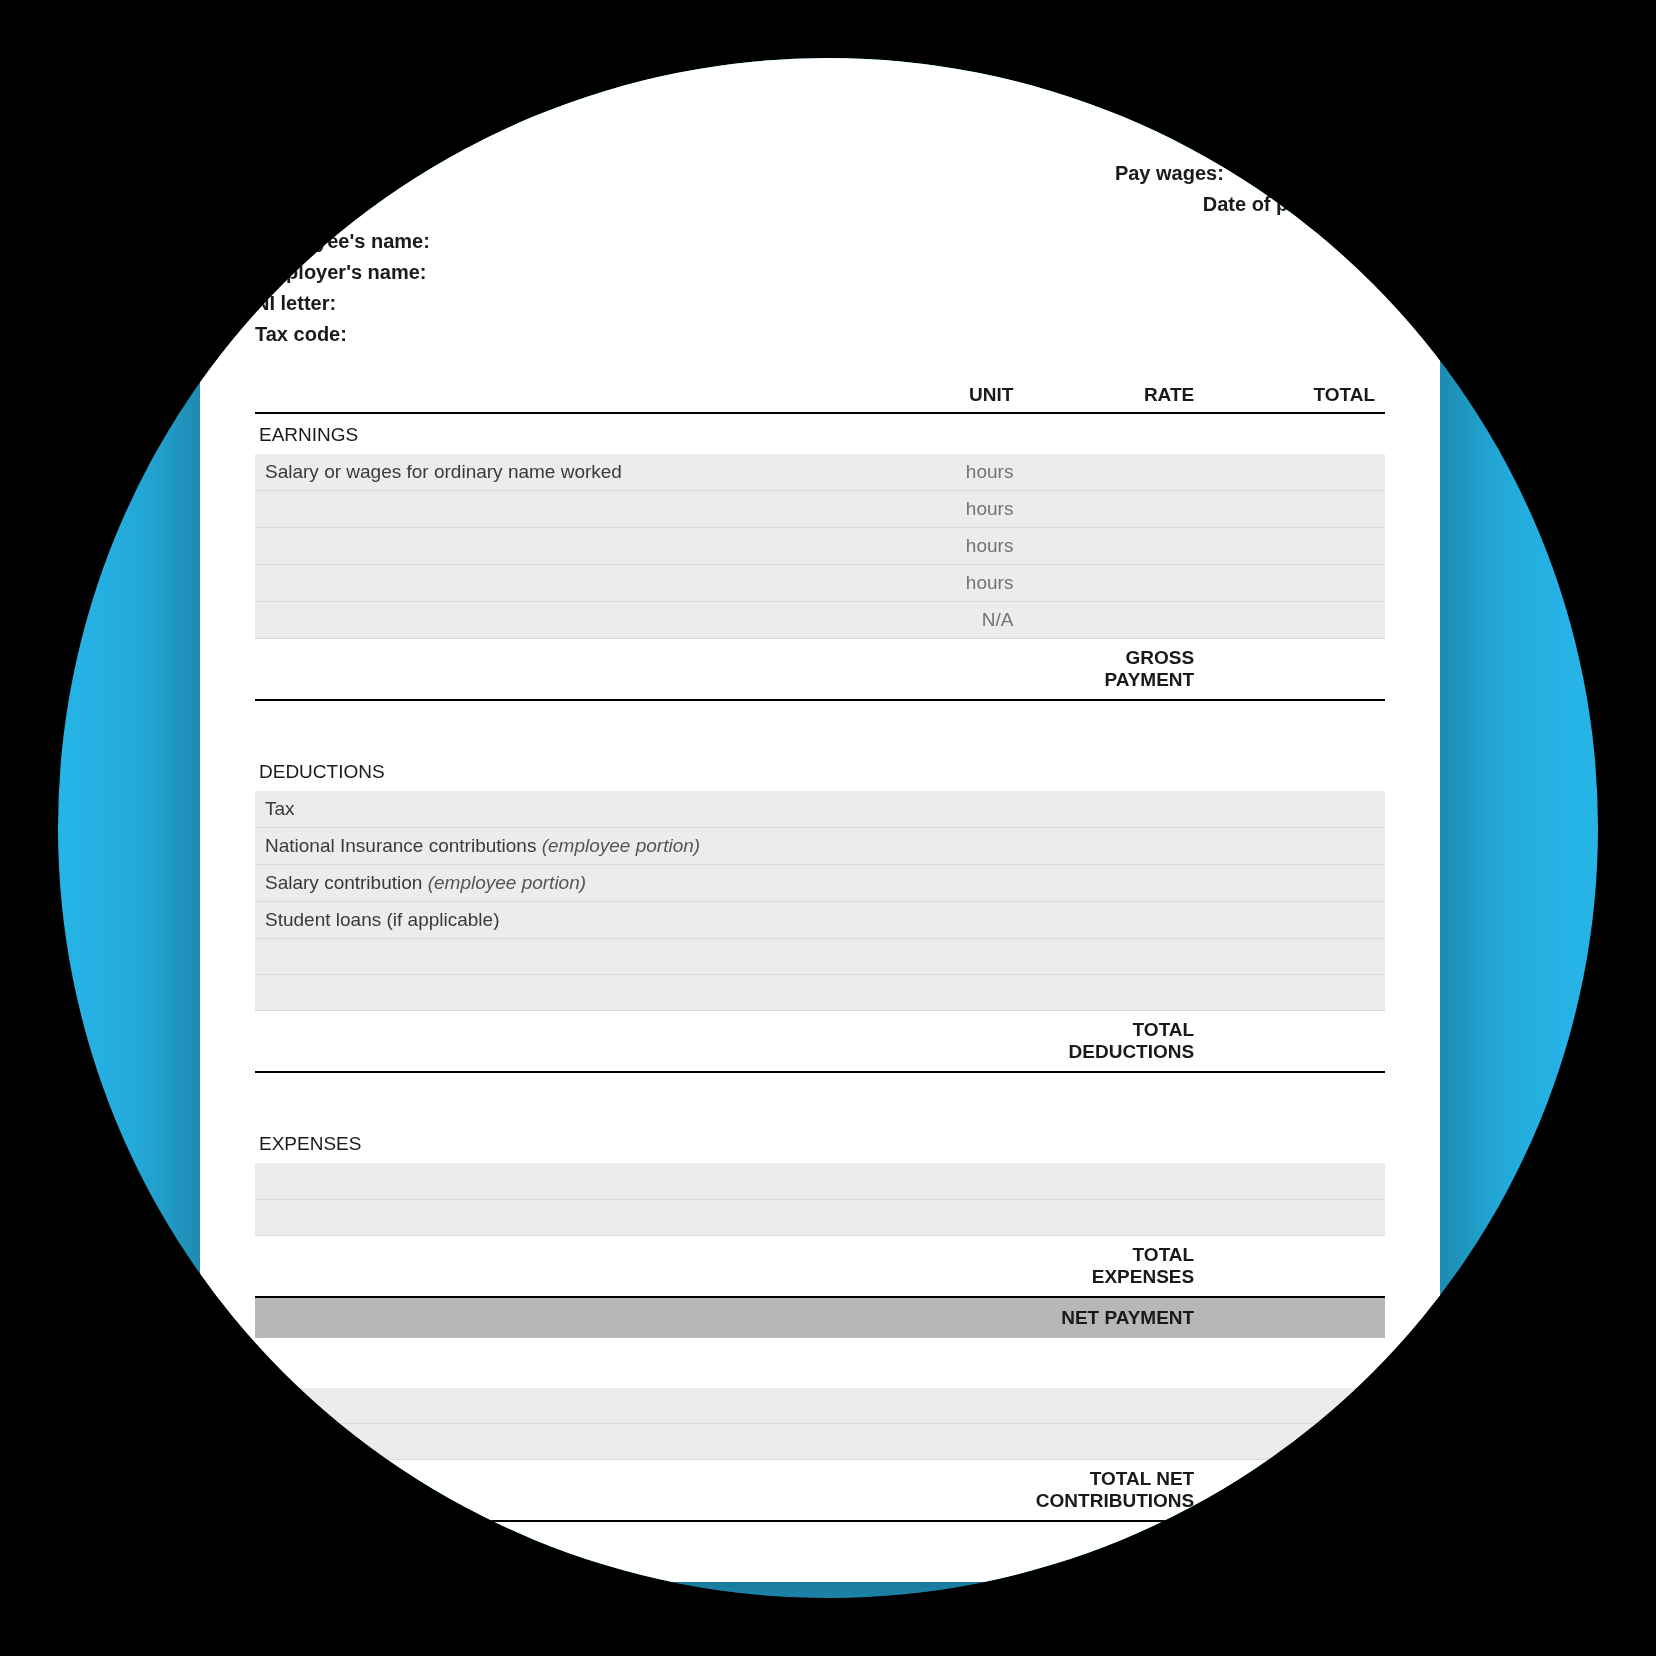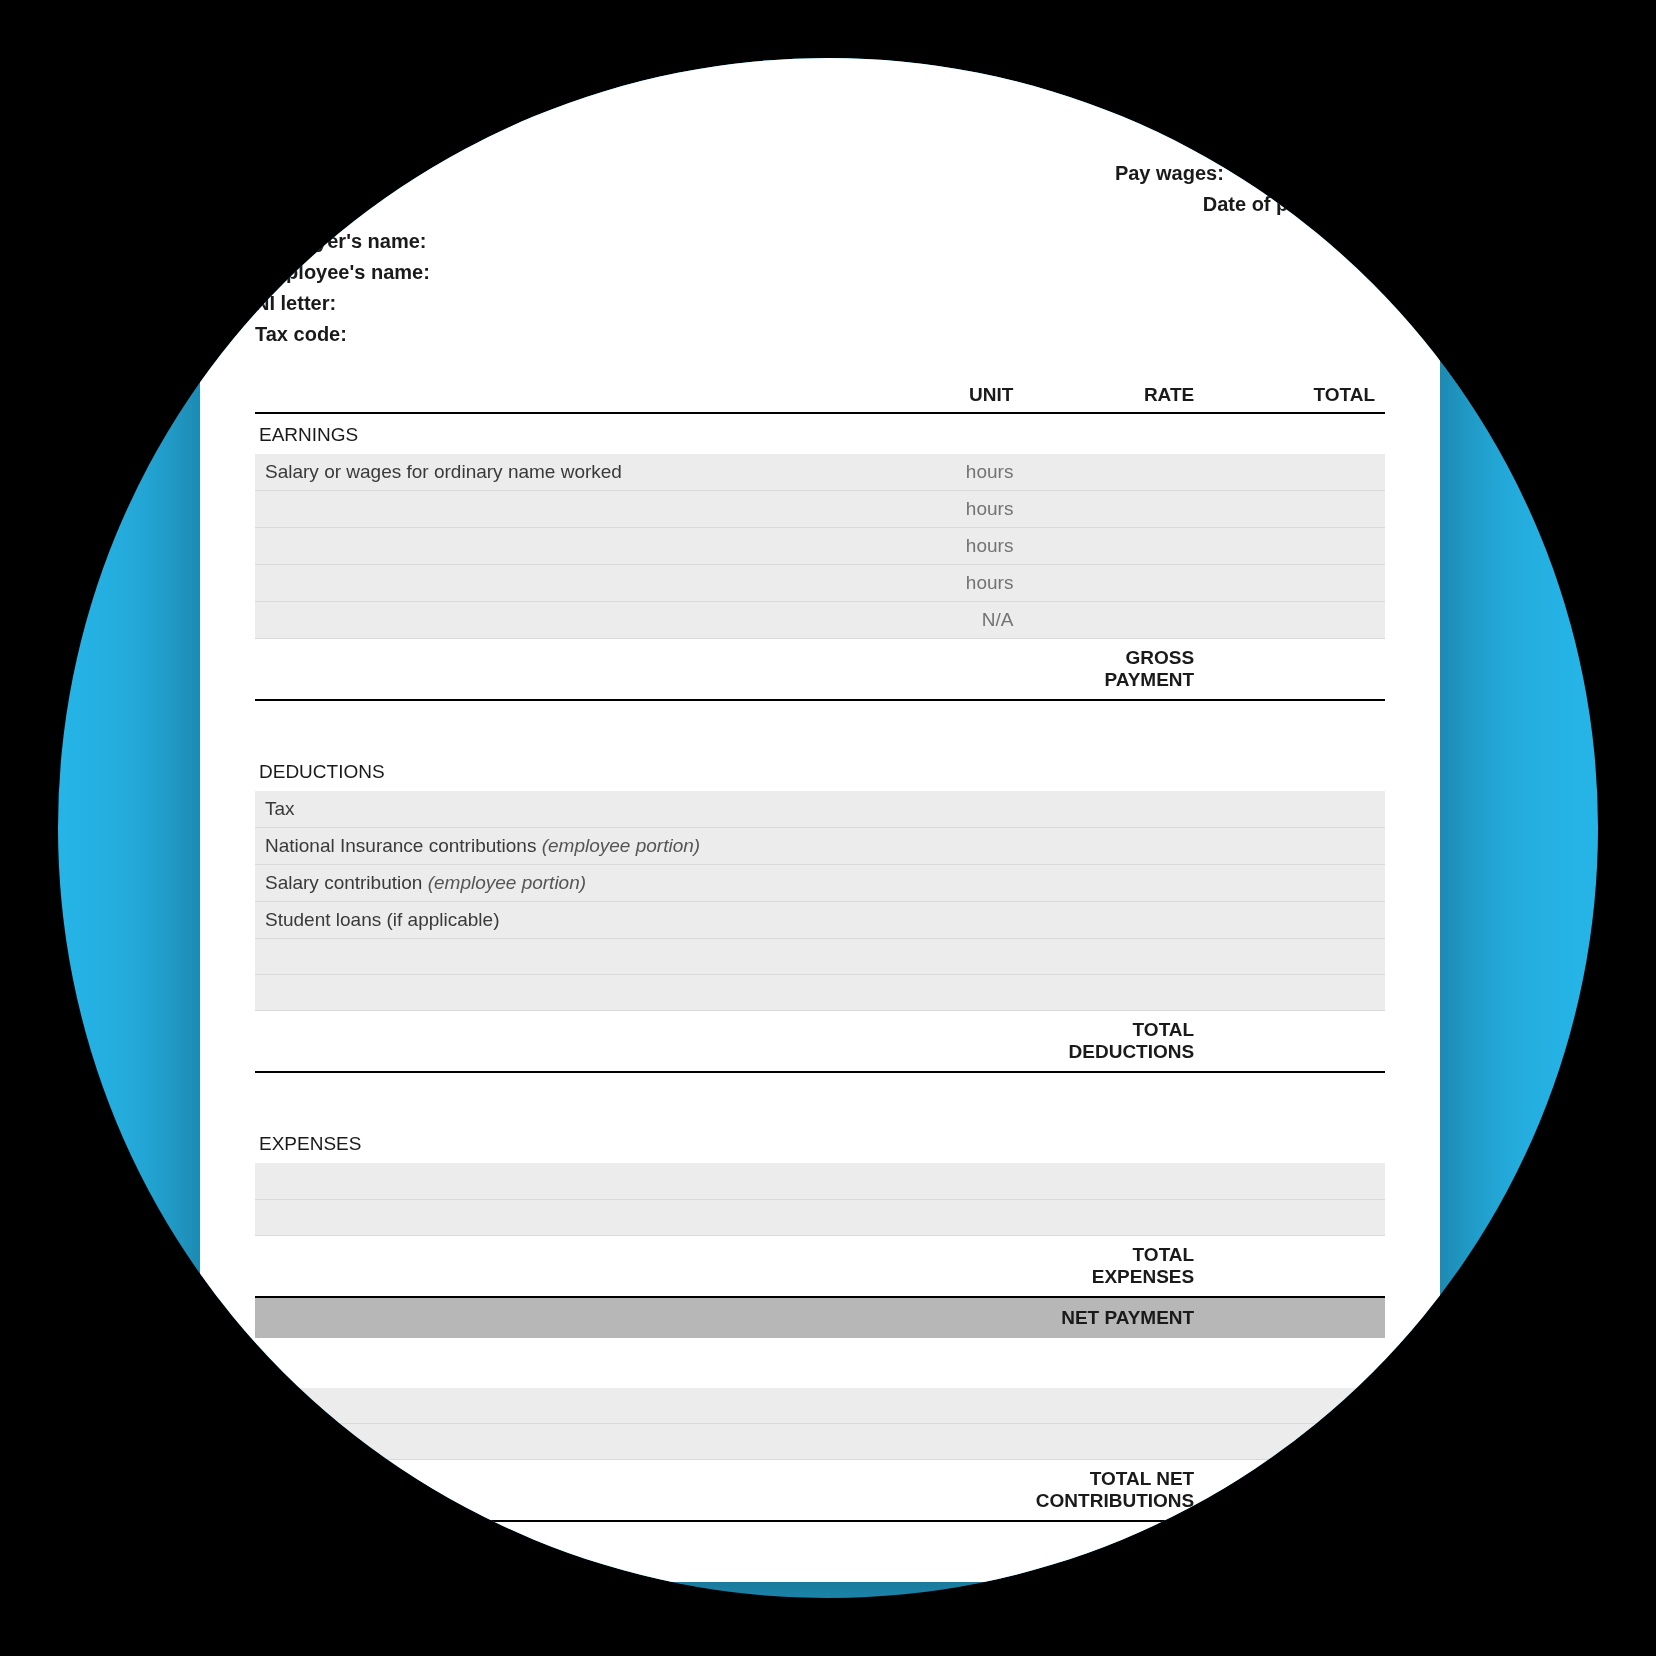--- a/index.html
+++ b/index.html
@@ -122,22 +122,22 @@
             <span>Pay wages:</span>
             &nbsp;&nbsp;&nbsp;&nbsp;&nbsp;&nbsp;&nbsp;&nbsp;&nbsp;&nbsp;&nbsp;&nbsp;&nbsp;&nbsp;&nbsp;&nbsp;&nbsp;&nbsp;&nbsp;&nbsp;
             <span>to</span>
           </div>
           <div class="right">
             <span>Date of payment:</span>
           </div>
         </div>
 
         <div class="labels-block">
+          <div>Employee's name:</div>
           <div>Employer's name:</div>
-          <div>Employee's name:</div>
           <div>NI letter:</div>
           <div>Tax code:</div>
         </div>
 
         <table class="tbl">
           <colgroup>
             <col class="col-desc">
               <col class="col-unit">
               <col class="col-rate">
               <col class="col-total">

